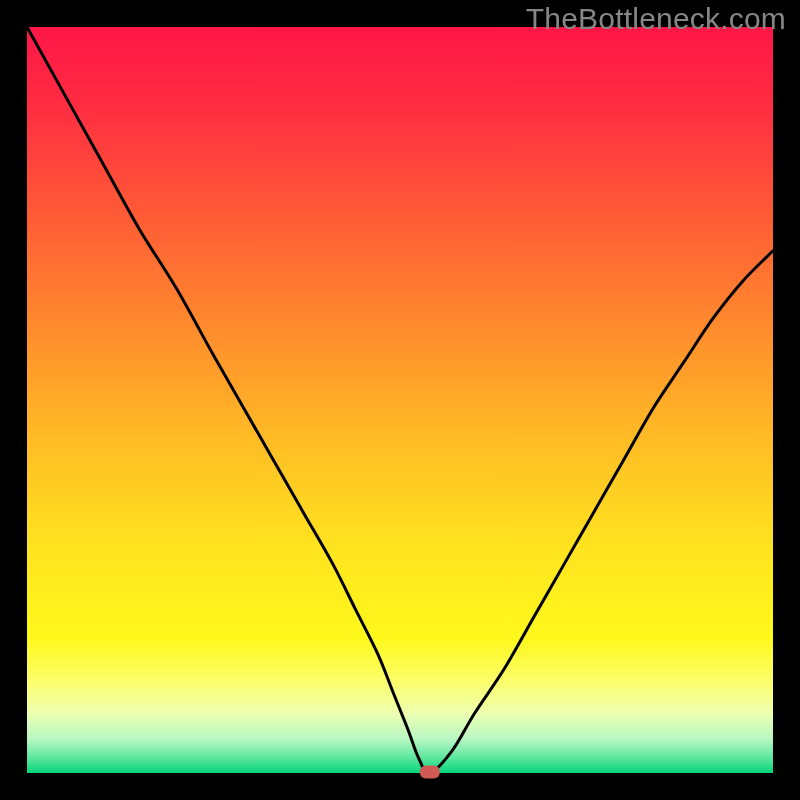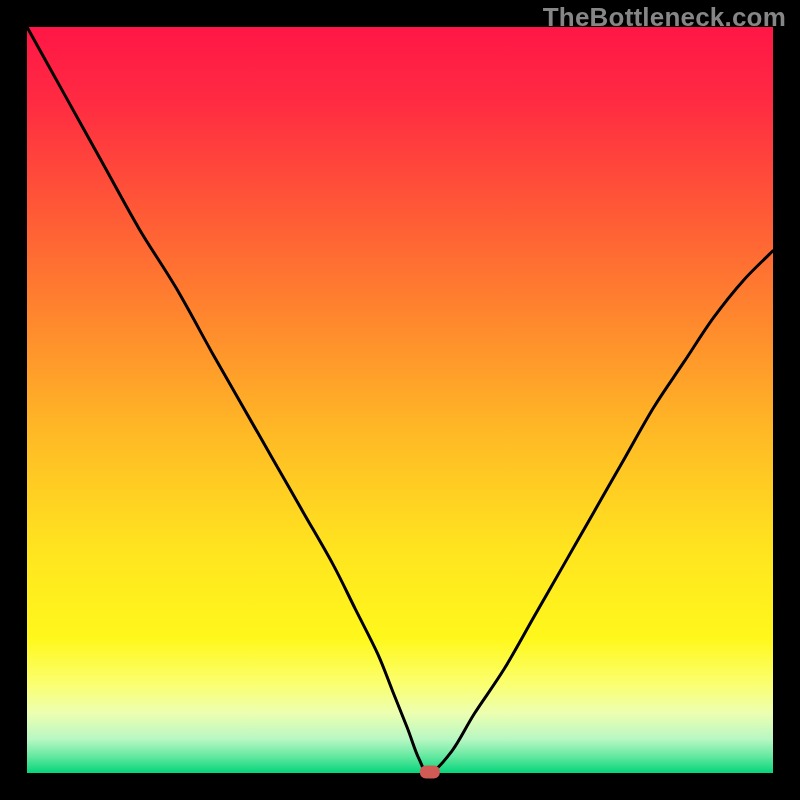--- a/index.html
+++ b/index.html
@@ -16,22 +16,22 @@
     top: 0;
     width: 800px;
     height: 800px;
     background: #000;
   }
   .watermark {
     position: absolute;
     top: 2px;
     right: 14px;
     font-family: Arial, Helvetica, sans-serif;
-    font-size: 26px;
-    font-weight: 700;
+    font-size: 30px;
+    font-weight: 400;
     color: #868686;
     letter-spacing: 0.2px;
     z-index: 5;
   }
   svg {
     position: absolute;
     left: 0;
     top: 0;
     display: block;
   }

